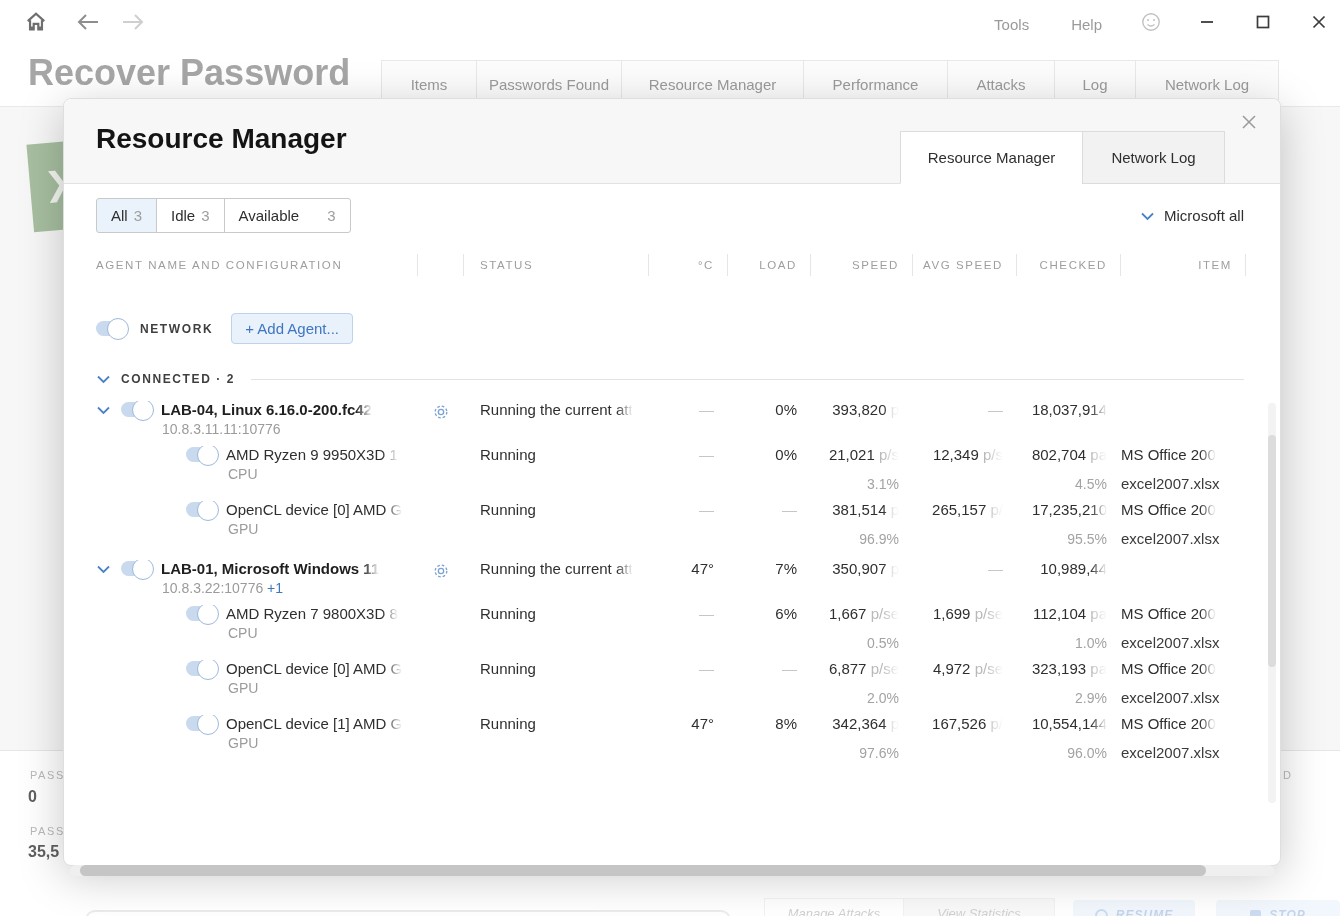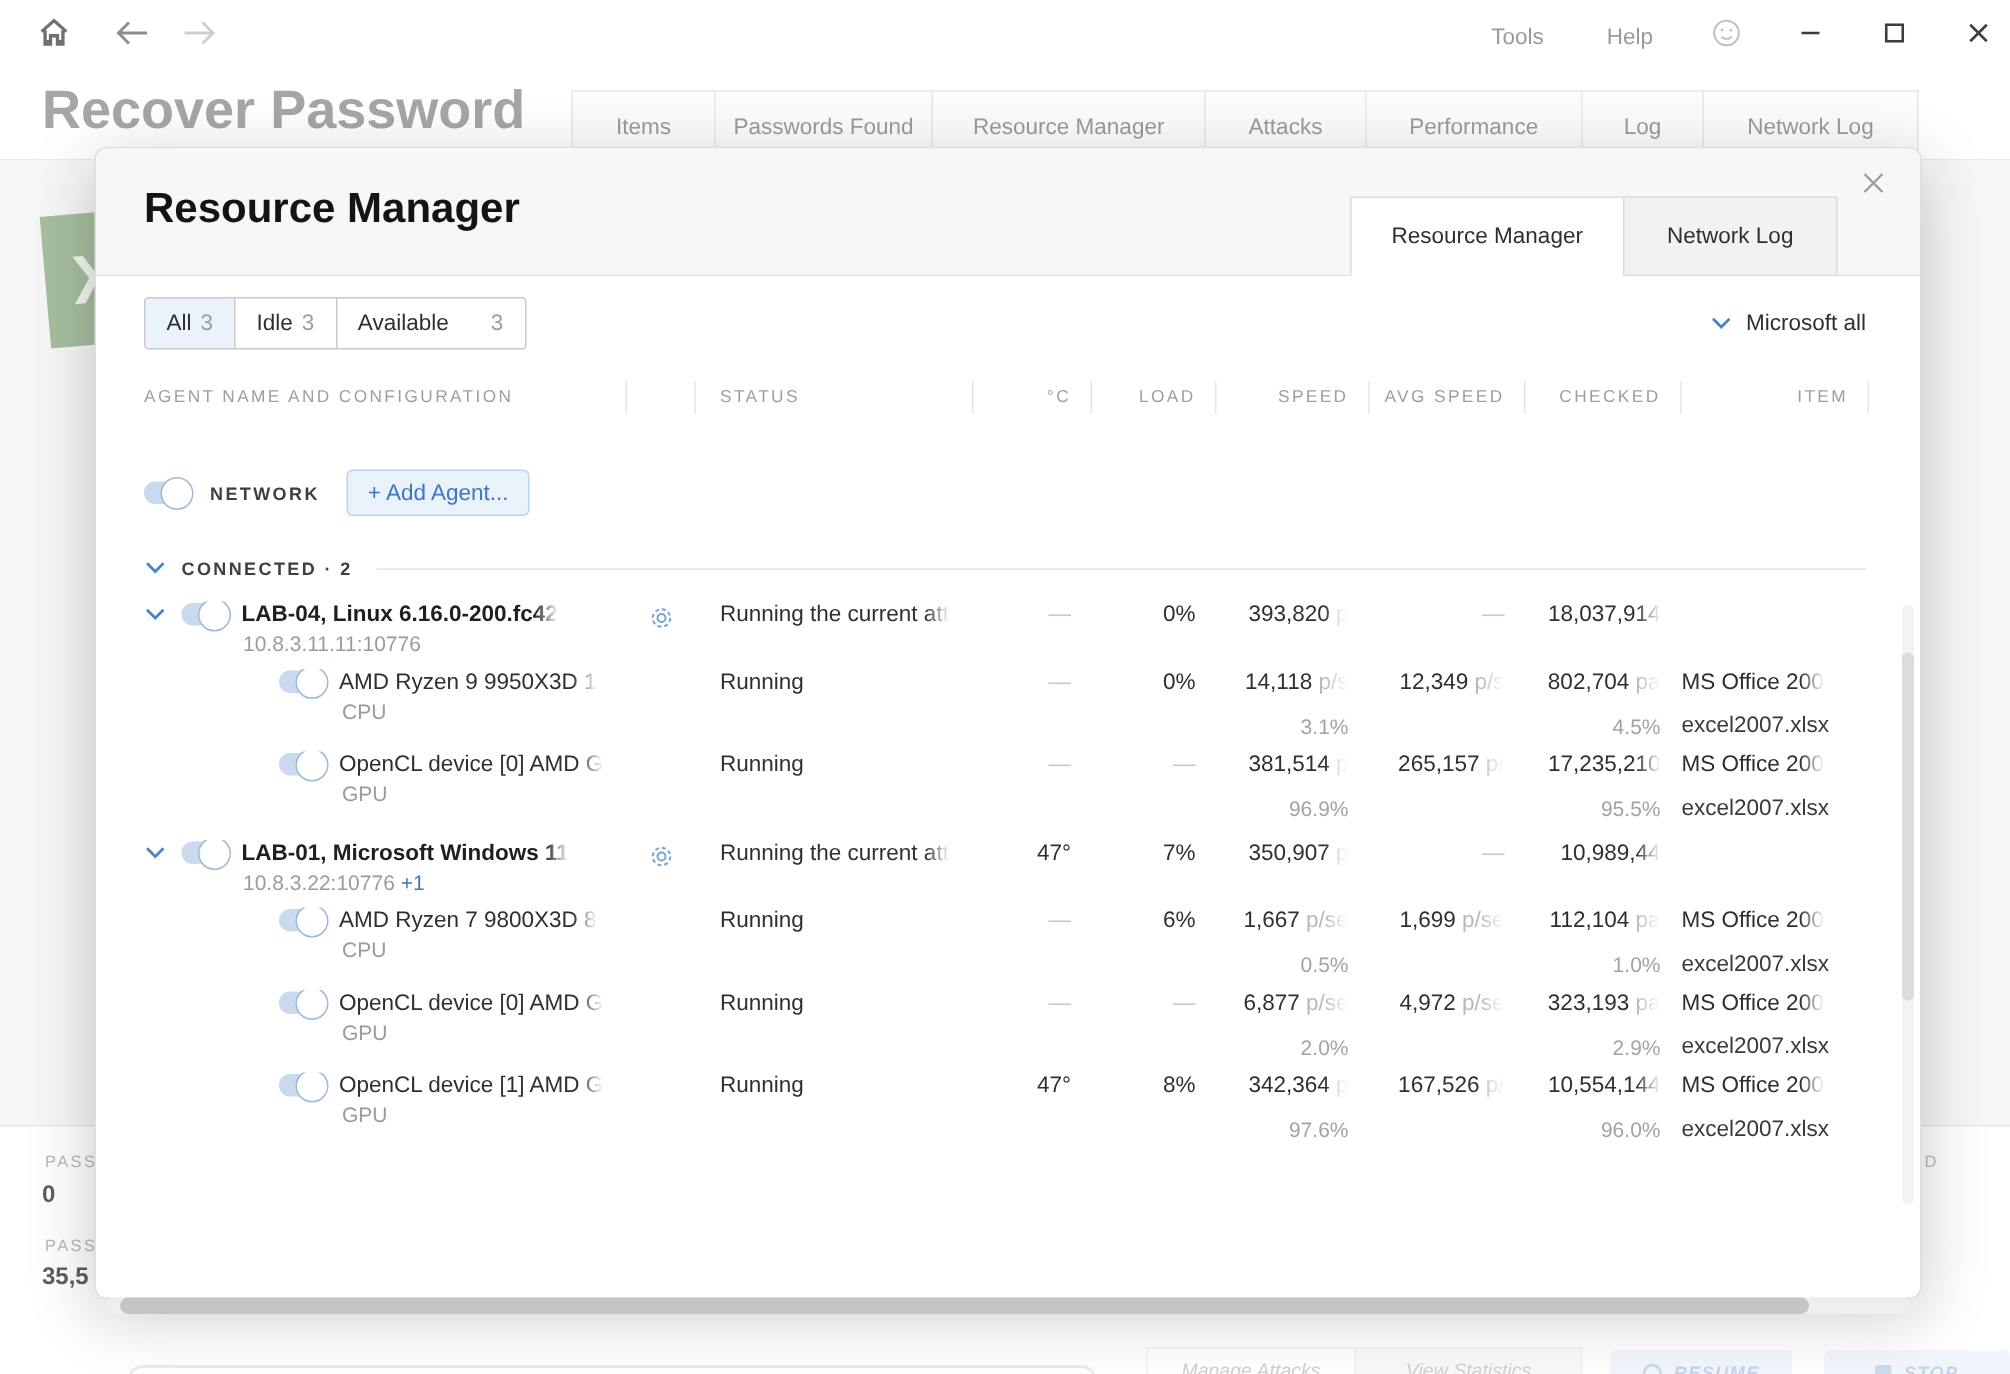--- a/index.html
+++ b/index.html
@@ -183,22 +183,22 @@
       </span>
     </div>
   </div>
 
   <div class="apptitle">Recover Password</div>
 
   <div class="bgtabs">
     <div class="bgtab" style="width:96px">Items</div>
     <div class="bgtab" style="width:146px">Passwords Found</div>
     <div class="bgtab" style="width:183px">Resource Manager</div>
+    <div class="bgtab" style="width:145px">Performance</div>
     <div class="bgtab" style="width:108px">Attacks</div>
-    <div class="bgtab" style="width:145px">Performance</div>
     <div class="bgtab" style="width:82px">Log</div>
     <div class="bgtab" style="width:144px">Network Log</div>
   </div>
   <div class="topbar-border"></div>
 
   <div class="bg-main"></div>
   <div class="bg-lower"></div>
 
   <div class="excel-icon">
     <span>X</span>
@@ -334,21 +334,21 @@
             <span class="toggle"></span>
             <span class="device-name fade">AMD Ryzen 9 9950X3D 1</span>
           </div>
           <div class="sub-line dev-type">CPU</div>
         </div>
         <div class="cell"></div>
         <div class="cell pl statuscell">Running</div>
         <div class="cell r dash">—</div>
         <div class="cell r">0%</div>
         <div class="cell r">
-          <span class="val fade"><span>14,118</span> <span class="unit">p/s</span></span>
+          <span class="val fade"><span>21,021</span> <span class="unit">p/s</span></span>
           <div class="pct">3.1%</div>
         </div>
         <div class="cell r"><span class="val fade"><span>12,349</span> <span class="unit">p/s</span></span></div>
         <div class="cell r">
           <span class="val fade"><span>802,704</span> <span class="unit">pa</span></span>
           <div class="pct">4.5%</div>
         </div>
         <div class="cell itemcell">
           <span class="val fade">MS Office 200</span>
           <div class="item2 fade">excel2007.xlsx</div>

